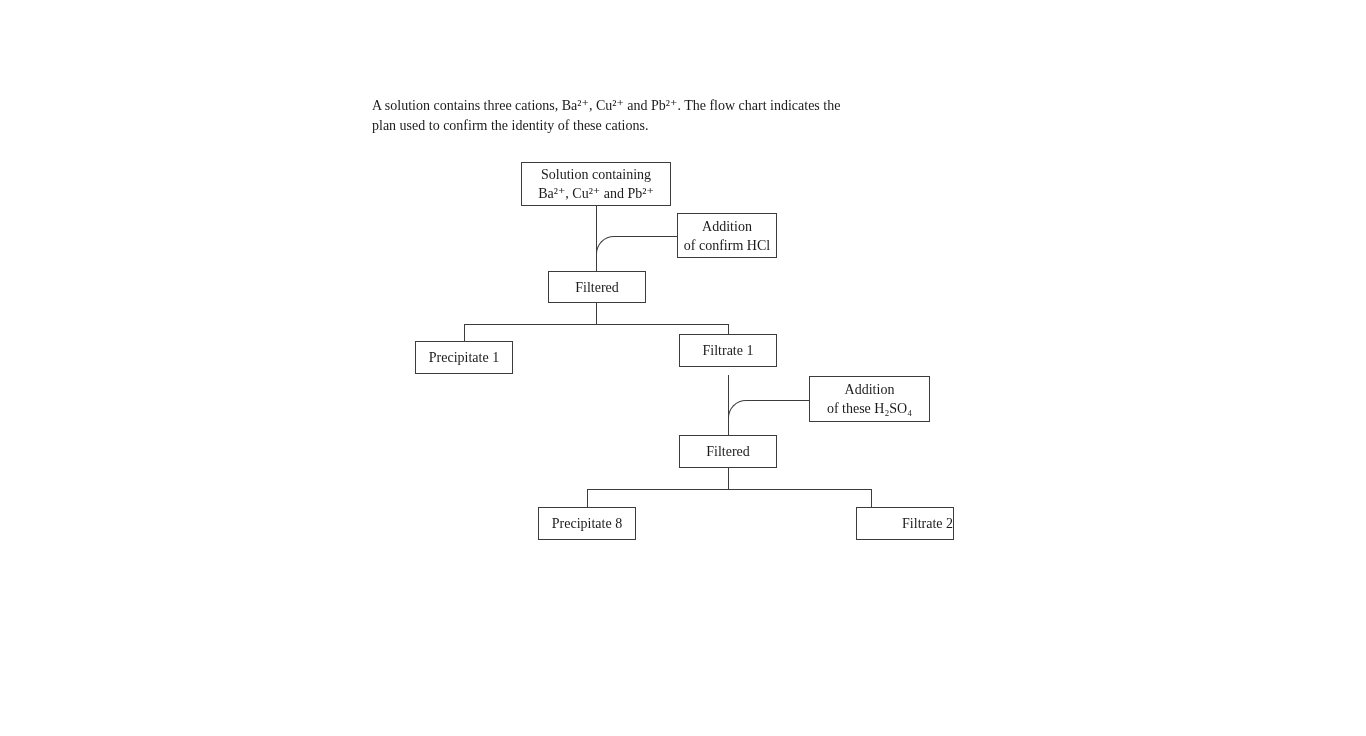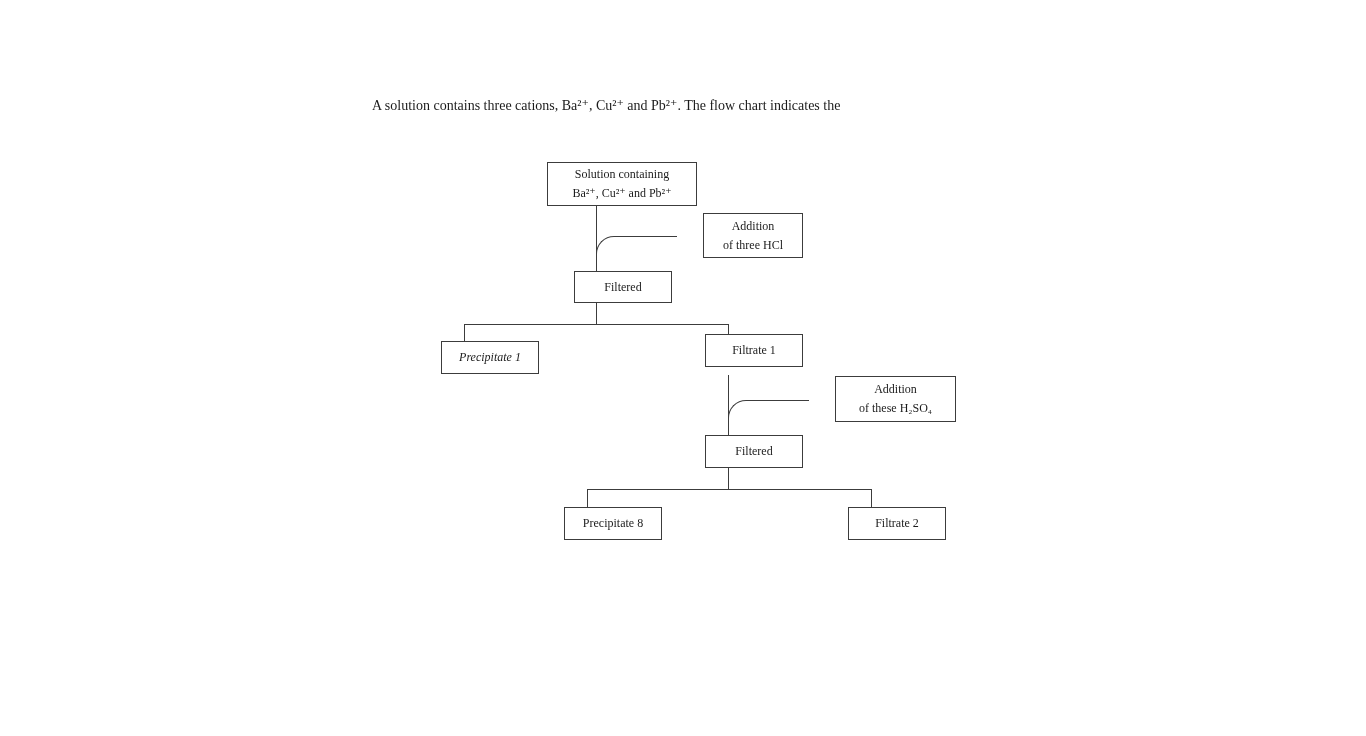--- a/index.html
+++ b/index.html
@@ -34,70 +34,69 @@
     border-bottom:none;
   }
 
   
   .node{
     position:absolute;z-index:2;
     background:var(--bg);
     border:1px solid var(--line);
     display:flex;flex-direction:column;justify-content:center;align-items:center;
     text-align:center;
-    font-size:12px;line-height:19px;color:var(--text);
+    font-size:14px;line-height:19px;color:var(--text);
     white-space:nowrap;
-    margin-left:26px;
   }
   .node-solution    {left:521px;top:162px;width:150px;height:44px;}
   .node-hcl         {left:677px;top:213px;width:100px;height:45px;}
   .node-filtered1   {left:548px;top:271px;width:98px; height:32px;}
-  .node-precipitate1{left:415px;top:341px;width:98px; height:33px;font-style:italic;}
+  .node-precipitate1{left:415px;top:341px;width:98px; height:33px;}
   .node-filtrate1   {left:679px;top:334px;width:98px; height:33px;}
   .node-h2so4       {left:809px;top:376px;width:121px;height:46px;}
   .node-filtered2   {left:679px;top:435px;width:98px; height:33px;}
   .node-precipitate2{left:538px;top:507px;width:98px; height:33px;}
-  .node-filtrate2   {left:822px;top:507px;width:98px; height:33px;}
+  .node-filtrate2   {left:856px;top:507px;width:98px; height:33px;align-items:flex-end;}
 
   
   .c-sol-filt1   {left:596px;top:206px;height:65px;}
   .c-hcl-join    {left:596px;top:236px;width:81px;height:20px;}
   .c-filt1-stem  {left:596px;top:303px;height:21px;}
   .c-filt1-branch{left:464px;top:324px;width:265px;height:18px;}
   .c-filtr1-filt2{left:728px;top:375px;height:60px;}
   .c-h2so4-join  {left:728px;top:400px;width:81px;height:21px;}
   .c-filt2-stem  {left:728px;top:468px;height:21px;}
   .c-filt2-branch{left:587px;top:489px;width:285px;height:18px;}
 </style>
 </head>
 <body>
 
 <div class="page">
 
-  <p class="intro"><span>A solution contains three cations, Ba²⁺, Cu²⁺ and Pb²⁺. The flow chart indicates the</span><br></p>
+  <p class="intro"><span>A solution contains three cations, Ba²⁺, Cu²⁺ and Pb²⁺. The flow chart indicates the</span><br><span>plan used to confirm the identity of these cations.</span></p>
 
   <div class="diagram">
 
     <div class="ln v c-sol-filt1"></div>
     <div class="ln curve c-hcl-join"></div>
     <div class="ln v c-filt1-stem"></div>
     <div class="ln bracket c-filt1-branch"></div>
     <div class="ln v c-filtr1-filt2"></div>
     <div class="ln curve c-h2so4-join"></div>
     <div class="ln v c-filt2-stem"></div>
     <div class="ln bracket c-filt2-branch"></div>
 
     <div class="node node-solution">
       <div>Solution containing</div>
       <div>Ba²⁺, Cu²⁺ and Pb²⁺</div>
     </div>
 
     <div class="node node-hcl">
       <div>Addition</div>
-      <div>of three HCl</div>
+      <div>of confirm HCl</div>
     </div>
 
     <div class="node node-filtered1">
       <div>Filtered</div>
     </div>
 
     <div class="node node-precipitate1">
       <div>Precipitate 1</div>
     </div>
 

